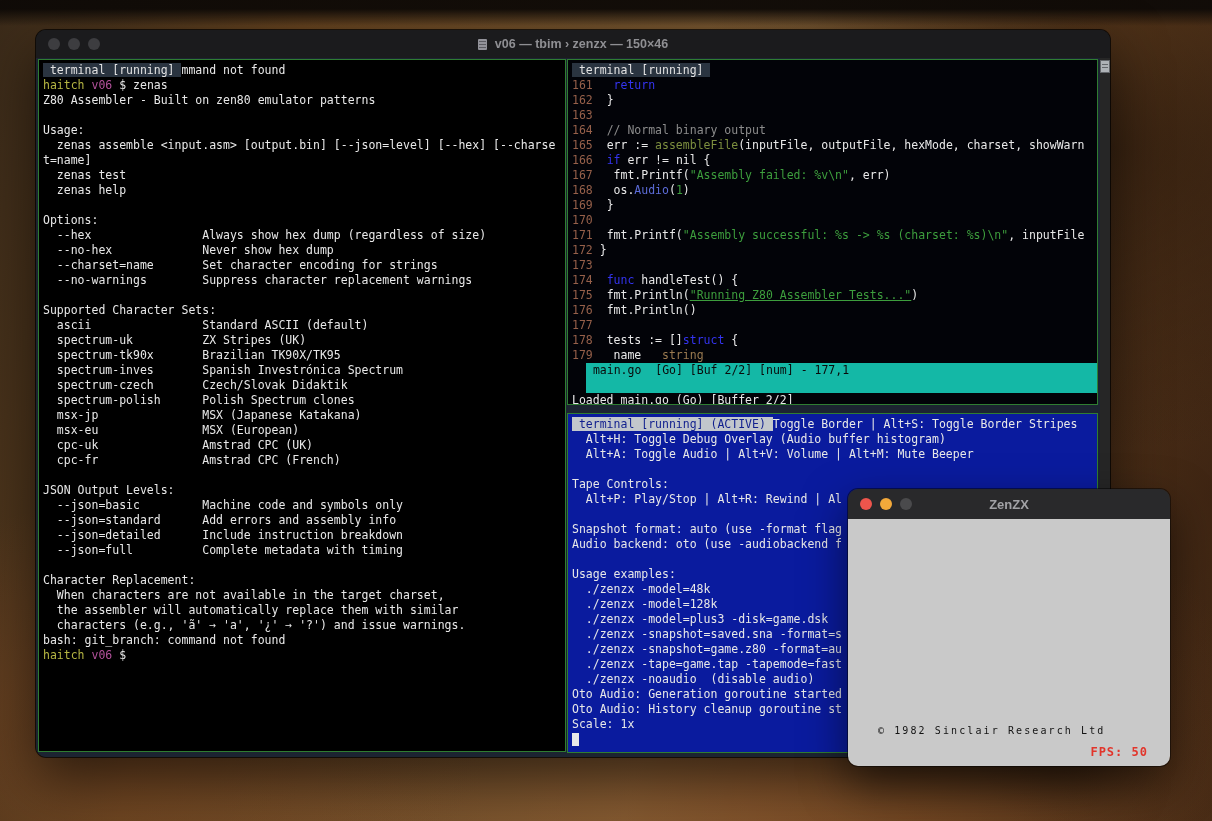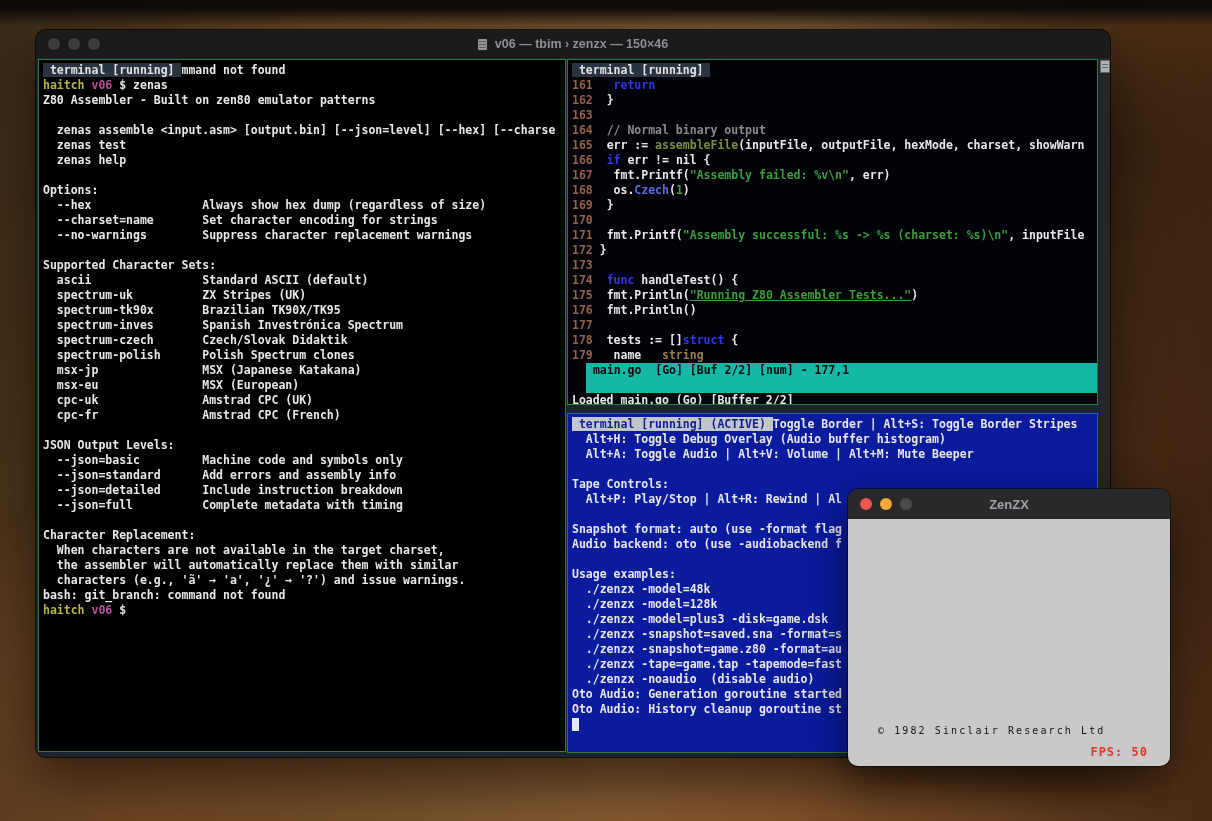--- a/index.html
+++ b/index.html
@@ -26,21 +26,21 @@
   }
   .lights{display:flex;gap:8px;margin-left:12px;}
   .light{width:12px;height:12px;border-radius:50%;background:#3d3d40;display:inline-block;}
   .win-title{
     position:absolute;left:0;right:0;text-align:center;color:#8f8f93;
     font-family:"Liberation Sans",sans-serif;font-size:12.5px;font-weight:bold;
     display:flex;justify-content:center;align-items:center;gap:8px;
   }
   .doc-icon{width:9px;height:11px;background:#93939a;border-radius:1px;display:inline-block;position:relative;}
   .doc-icon::before{content:"";position:absolute;left:1px;right:1px;top:2px;height:1px;background:#5c5c62;box-shadow:0 3px 0 #5c5c62,0 6px 0 #5c5c62;}
-  .term-content{position:absolute;left:0;top:28px;right:0;bottom:0;background:#1c2431;border-radius:0 0 10px 10px;font-weight:bold;}
+  .term-content{position:absolute;left:0;top:28px;right:0;bottom:0;background:#1c2431;border-radius:0 0 10px 10px;}
   .pane{position:absolute;border:1px solid #2f7d32;overflow:hidden;box-sizing:border-box;}
   .pane-left{left:2px;top:1px;width:528px;height:693px;background:#000;}
   .pane-editor{left:531px;top:1px;width:531px;height:346px;background:#020308;}
   .pane-emu{left:531px;top:355px;width:531px;height:340px;background:#0a1b9e;}
   .pane-inner{padding:3px 0 0 4px;}
   .tline{white-space:pre;font-size:11.5px;line-height:15px;height:15px;color:#e8e8e8;}
   .c-d{color:#e8e8e8}.c-y{color:#b5b542}.c-m{color:#b3529c}
   .c-kw{color:#3434f0}.c-str{color:#3d9e3d}.c-strU{color:#3d9e3d;text-decoration:underline;}
   .c-com{color:#8c8c8c}.c-fn{color:#7d8f3f}.c-id{color:#5c6cd8}.c-typ{color:#9a7a50}.c-g{color:#3d9e3d}
   .lnum{color:#96604a}
@@ -101,26 +101,29 @@
     </div>
     <div class="term-content">
 
       <div class="pane pane-left">
         <div class="pane-inner">
           <div class="tline"><span class="pane-tab"> terminal [running] </span><span>mmand not found</span></div>
           <div id="left-lines">
               <div class="tline"><span class="c-y">haitch</span><span class="c-d"> </span><span class="c-m">v06</span><span class="c-d"> $ zenas</span></div>
               <div class="tline"><span class="c-d">Z80 Assembler - Built on zen80 emulator patterns</span></div>
               <div class="tline"><span class="c-d"></span></div>
+              <div class="tline"><span class="c-d">Usage:</span></div>
               <div class="tline"><span class="c-d">  zenas assemble &lt;input.asm&gt; [output.bin] [--json=level] [--hex] [--charse</span></div>
+              <div class="tline"><span class="c-d">t=name]</span></div>
               <div class="tline"><span class="c-d">  zenas test</span></div>
               <div class="tline"><span class="c-d">  zenas help</span></div>
               <div class="tline"><span class="c-d"></span></div>
               <div class="tline"><span class="c-d">Options:</span></div>
               <div class="tline"><span class="c-d">  --hex                Always show hex dump (regardless of size)</span></div>
+              <div class="tline"><span class="c-d">  --no-hex             Never show hex dump</span></div>
               <div class="tline"><span class="c-d">  --charset=name       Set character encoding for strings</span></div>
               <div class="tline"><span class="c-d">  --no-warnings        Suppress character replacement warnings</span></div>
               <div class="tline"><span class="c-d"></span></div>
               <div class="tline"><span class="c-d">Supported Character Sets:</span></div>
               <div class="tline"><span class="c-d">  ascii                Standard ASCII (default)</span></div>
               <div class="tline"><span class="c-d">  spectrum-uk          ZX Stripes (UK)</span></div>
               <div class="tline"><span class="c-d">  spectrum-tk90x       Brazilian TK90X/TK95</span></div>
               <div class="tline"><span class="c-d">  spectrum-inves       Spanish Investrónica Spectrum</span></div>
               <div class="tline"><span class="c-d">  spectrum-czech       Czech/Slovak Didaktik</span></div>
               <div class="tline"><span class="c-d">  spectrum-polish      Polish Spectrum clones</span></div>
@@ -149,21 +152,21 @@
         <div class="pane-inner">
           <div class="tline"><span class="pane-tab"> terminal [running] </span></div>
           <div id="editor-lines">
               <div class="tline"><span class="lnum">161 </span><span class="c-d">  </span><span class="c-kw">return</span></div>
               <div class="tline"><span class="lnum">162 </span><span class="c-d"> }</span></div>
               <div class="tline"><span class="lnum">163 </span></div>
               <div class="tline"><span class="lnum">164 </span><span class="c-com"> // Normal binary output</span></div>
               <div class="tline"><span class="lnum">165 </span><span class="c-d"> err := </span><span class="c-fn">assembleFile</span><span class="c-d">(inputFile, outputFile, hexMode, charset, showWarn</span></div>
               <div class="tline"><span class="lnum">166 </span><span class="c-d"> </span><span class="c-kw">if</span><span class="c-d"> err != nil {</span></div>
               <div class="tline"><span class="lnum">167 </span><span class="c-d">  fmt.Printf(</span><span class="c-str">"Assembly failed: %v\n"</span><span class="c-d">, err)</span></div>
-              <div class="tline"><span class="lnum">168 </span><span class="c-d">  os.</span><span class="c-id">Czech</span><span class="c-d">(</span><span class="c-g">1</span><span class="c-d">)</span></div>
+              <div class="tline"><span class="lnum">168 </span><span class="c-d">  os.</span><span class="c-id">Audio</span><span class="c-d">(</span><span class="c-g">1</span><span class="c-d">)</span></div>
               <div class="tline"><span class="lnum">169 </span><span class="c-d"> }</span></div>
               <div class="tline"><span class="lnum">170 </span></div>
               <div class="tline"><span class="lnum">171 </span><span class="c-d"> fmt.Printf(</span><span class="c-str">"Assembly successful: %s -&gt; %s (charset: %s)\n"</span><span class="c-d">, inputFile</span></div>
               <div class="tline"><span class="lnum">172 </span><span class="c-d">}</span></div>
               <div class="tline"><span class="lnum">173 </span></div>
               <div class="tline"><span class="lnum">174 </span><span class="c-d"> </span><span class="c-kw">func</span><span class="c-d"> handleTest() {</span></div>
               <div class="tline"><span class="lnum">175 </span><span class="c-d"> fmt.Println(</span><span class="c-strU">"Running Z80 Assembler Tests..."</span><span class="c-d">)</span></div>
               <div class="tline"><span class="lnum">176 </span><span class="c-d"> fmt.Println()</span></div>
               <div class="tline"><span class="lnum">177 </span></div>
               <div class="tline"><span class="lnum">178 </span><span class="c-d"> tests := []</span><span class="c-kw">struct</span><span class="c-d"> {</span></div>
@@ -190,20 +193,21 @@
               <div class="tline"><span class="c-d">Usage examples:</span></div>
               <div class="tline"><span class="c-d">  ./zenzx -model=48k</span></div>
               <div class="tline"><span class="c-d">  ./zenzx -model=128k</span></div>
               <div class="tline"><span class="c-d">  ./zenzx -model=plus3 -disk=game.dsk</span></div>
               <div class="tline"><span class="c-d">  ./zenzx -snapshot=saved.sna -format=s</span></div>
               <div class="tline"><span class="c-d">  ./zenzx -snapshot=game.z80 -format=au</span></div>
               <div class="tline"><span class="c-d">  ./zenzx -tape=game.tap -tapemode=fast</span></div>
               <div class="tline"><span class="c-d">  ./zenzx -noaudio  (disable audio)</span></div>
               <div class="tline"><span class="c-d">Oto Audio: Generation goroutine started</span></div>
               <div class="tline"><span class="c-d">Oto Audio: History cleanup goroutine st</span></div>
+              <div class="tline"><span class="c-d">Scale: 1x</span></div>
             </div>
           <div class="tline"><span class="block-cursor"></span></div>
         </div>
       </div>
 
       <div class="scrollbar">
         <div class="scroll-thumb"></div>
       </div>
 
     </div>

